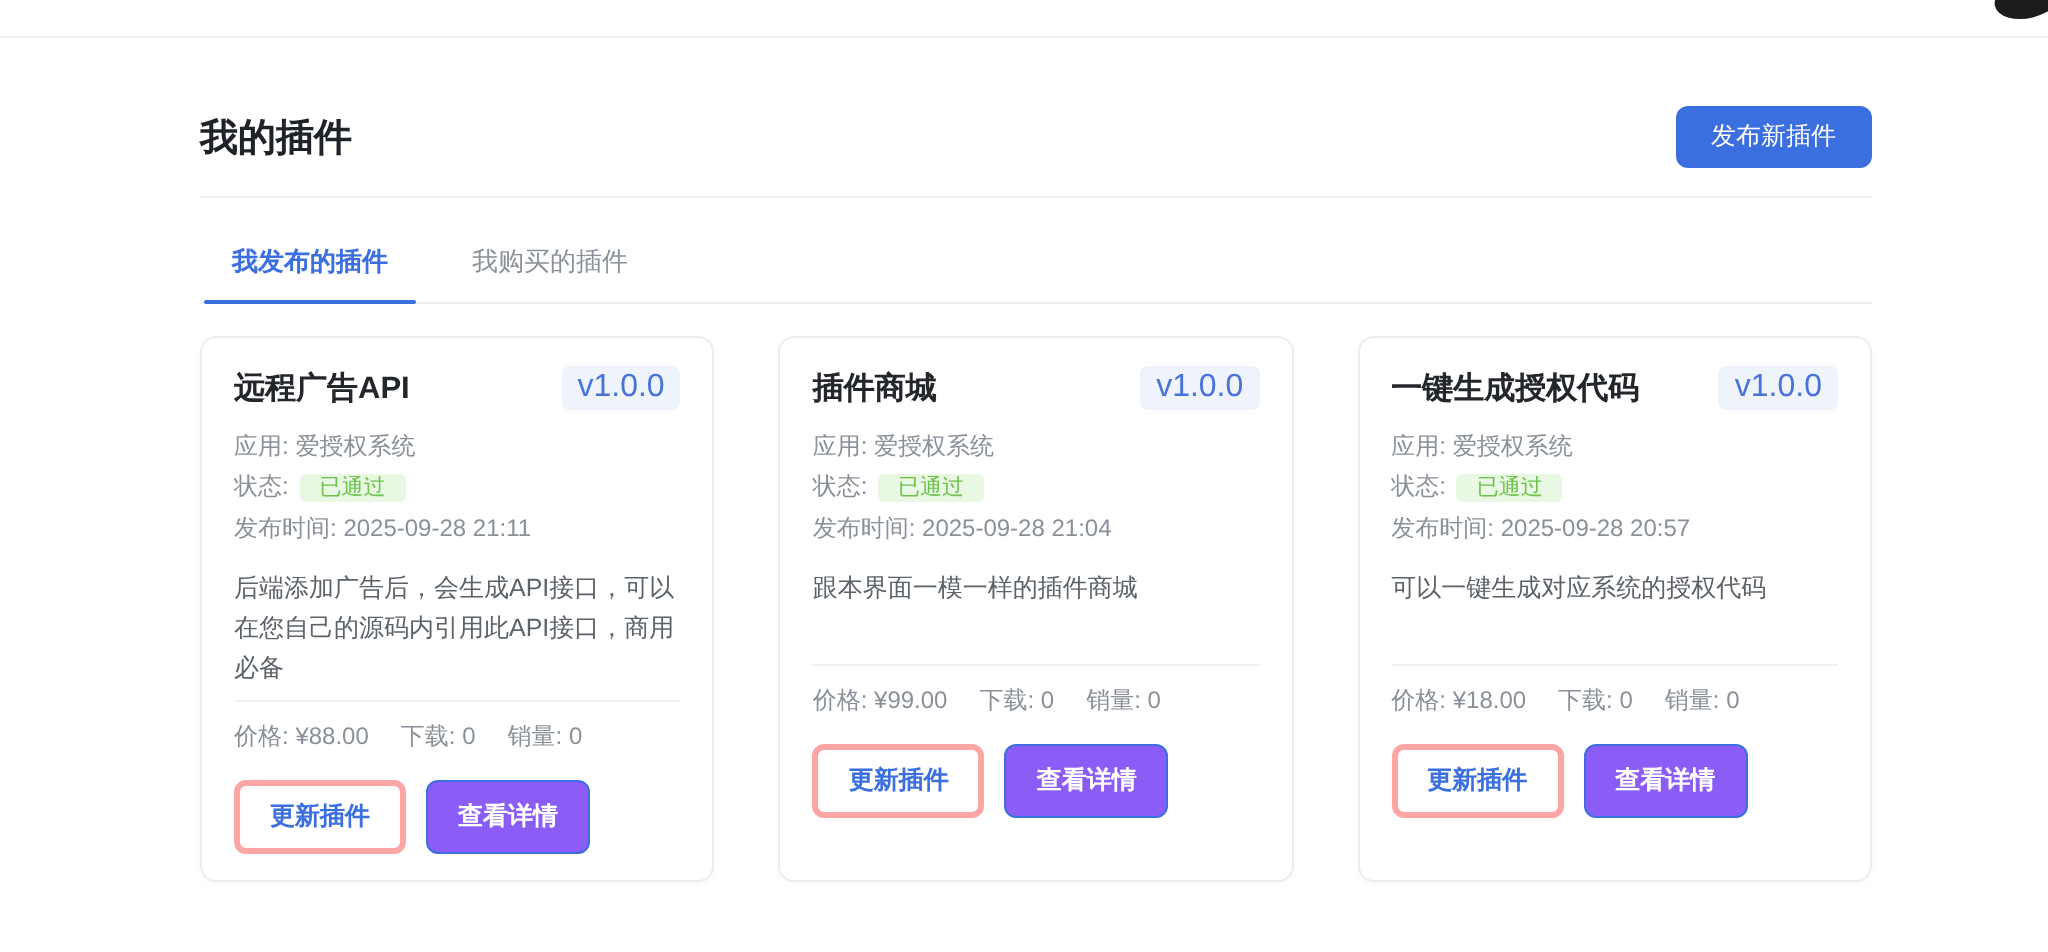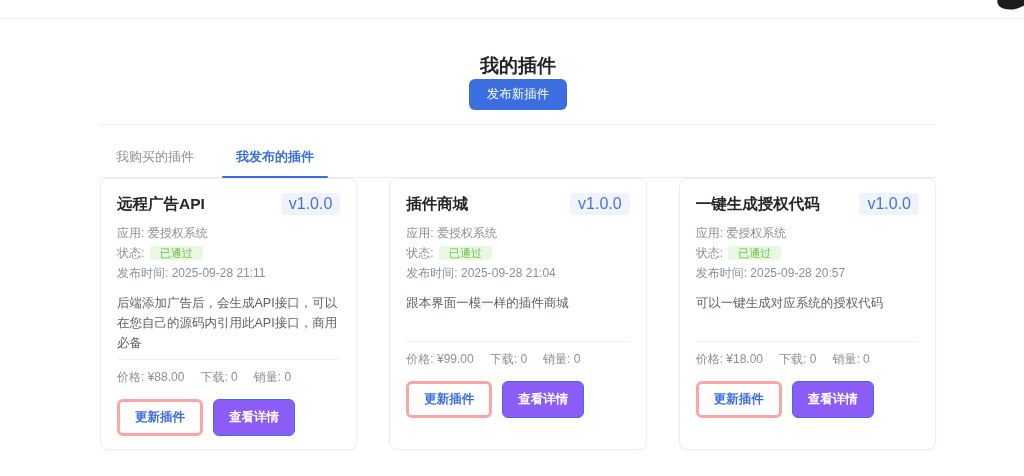--- a/index.html
+++ b/index.html
@@ -30,21 +30,20 @@
     width: 836px;
     margin-left: 100px;
   }
   .header-row {
     display: flex;
     justify-content: space-between;
     align-items: center;
     padding-top: 34px;
     padding-bottom: 14px;
     border-bottom: 1px solid #f0f0f0;
-    flex-direction: column;
   }
   .page-title {
     font-size: 19px;
     font-weight: bold;
     color: #1f2329;
   }
   .publish-btn {
     background: #3b6fe0;
     color: #ffffff;
     border: none;
@@ -79,20 +78,21 @@
     right: 0;
     bottom: -1px;
     height: 2.5px;
     background: #3b6fe0;
     border-radius: 2px;
   }
   .cards {
     display: grid;
     grid-template-columns: repeat(3, 1fr);
     gap: 32px;
+    margin-top: 16px;
   }
   .card {
     background: #ffffff;
     border: 1px solid #ebedf0;
     border-radius: 8px;
     padding: 14px 16px 13px 16px;
     box-shadow: 0 1px 3px rgba(0,0,0,0.03);
   }
   .card-title-row {
     display: flex;
@@ -177,22 +177,22 @@
 </div>
 
 <div class="container">
 
   <div class="header-row">
     <div class="page-title">我的插件</div>
     <button class="publish-btn">发布新插件</button>
   </div>
 
   <div class="tabs">
+    <div class="tab active">我发布的插件</div>
     <div class="tab">我购买的插件</div>
-    <div class="tab active">我发布的插件</div>
   </div>
 
   <div class="cards">
 
     <div class="card">
       <div class="card-title-row">
         <div class="card-title">远程广告API</div>
         <div class="version-badge">v1.0.0</div>
       </div>
       <div class="meta">

